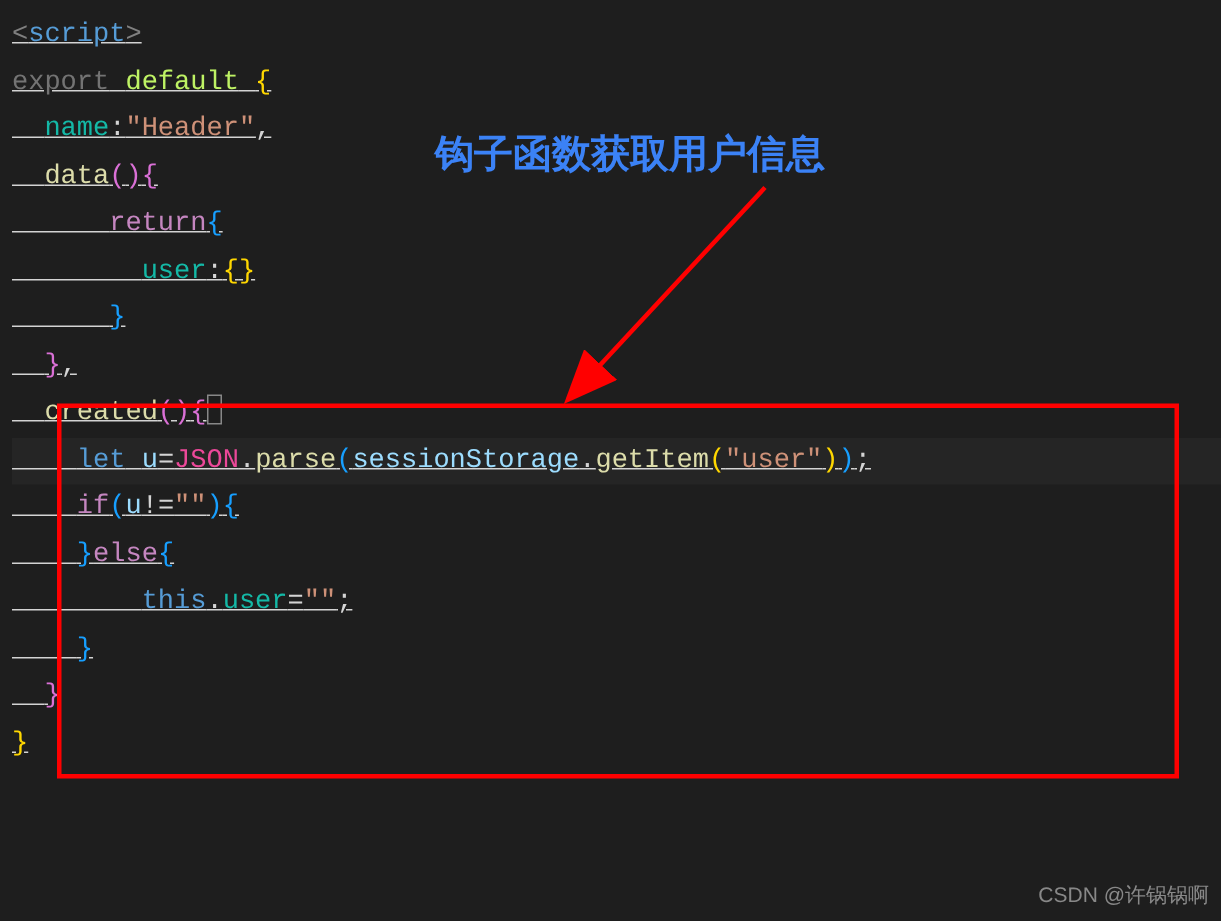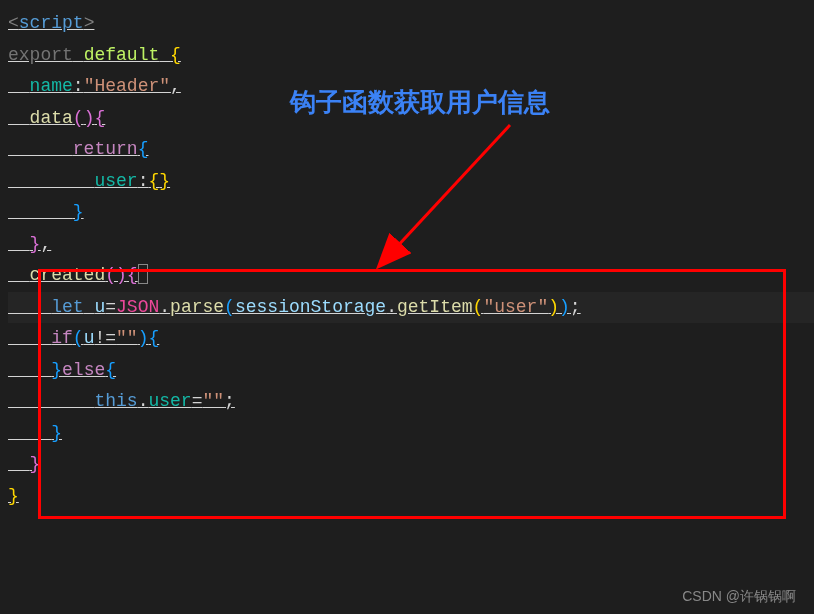--- a/index.html
+++ b/index.html
@@ -71,21 +71,21 @@
     .arrow-svg {
       position: absolute;
       left: 350px;
       top: 115px;
       pointer-events: none;
     }
     
     .watermark {
       position: absolute;
       bottom: 6px;
-      right: 18px;
+      right: 8px;
       color: #888;
       font-size: 14px;
       font-family: "Microsoft YaHei", sans-serif;
     }
     
     .cursor-box {
       display: inline-block;
       border: 1px solid #888;
       width: 10px;
       height: 20px;

